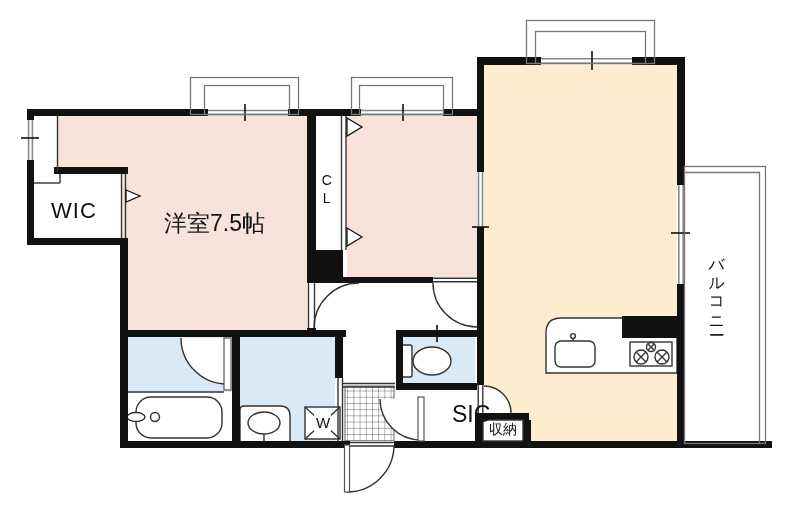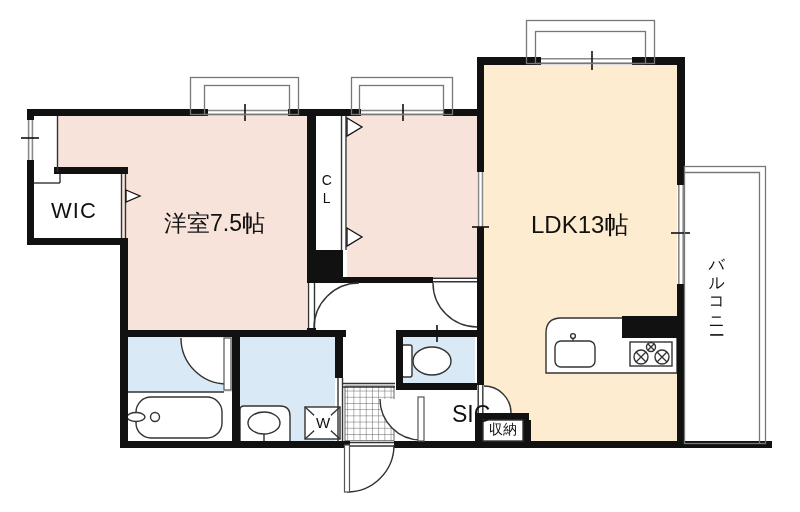--- a/index.html
+++ b/index.html
@@ -233,21 +233,20 @@
 
 </svg>
 
 <div class="lbl" style="left:51px;top:199px;font-size:22px;letter-spacing:1px;">WIC</div>
 
 <div class="lbl" style="left:152px;top:211px;font-size:23px;margin-left:12px;">洋室7.5帖</div>
 
 <div class="lbl vtext" style="left:319px;top:172px;font-size:14px;">CL</div>
 
 
-<div class="lbl" style="left:531px;top:212px;font-size:24px;">LDK13帖</div>
 
 <div class="lbl vtext" style="left:708px;top:246px;font-size:16px;">バルコニー</div>
 
 <div class="lbl" style="left:452px;top:402px;font-size:23px;">SIC</div>
 
 <div class="lbl" style="left:489px;top:423px;font-size:14px;font-family:Liberation Mono, monospace;">収納</div>
 
 <div class="lbl" style="left:316px;top:415px;font-size:15px;">W</div>
 
 </div>

